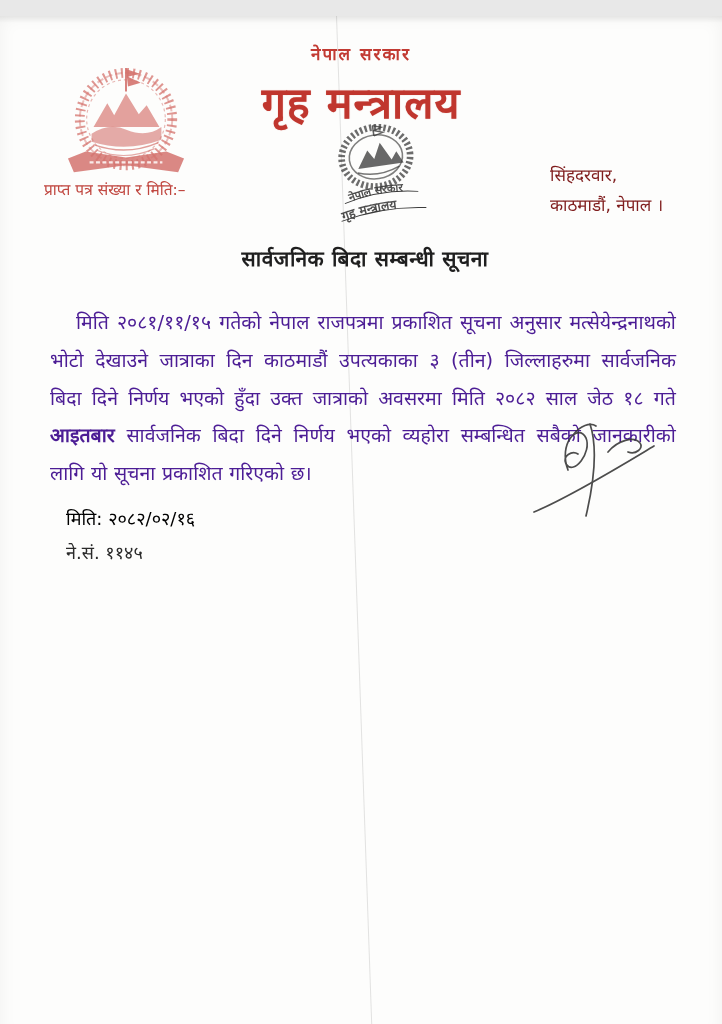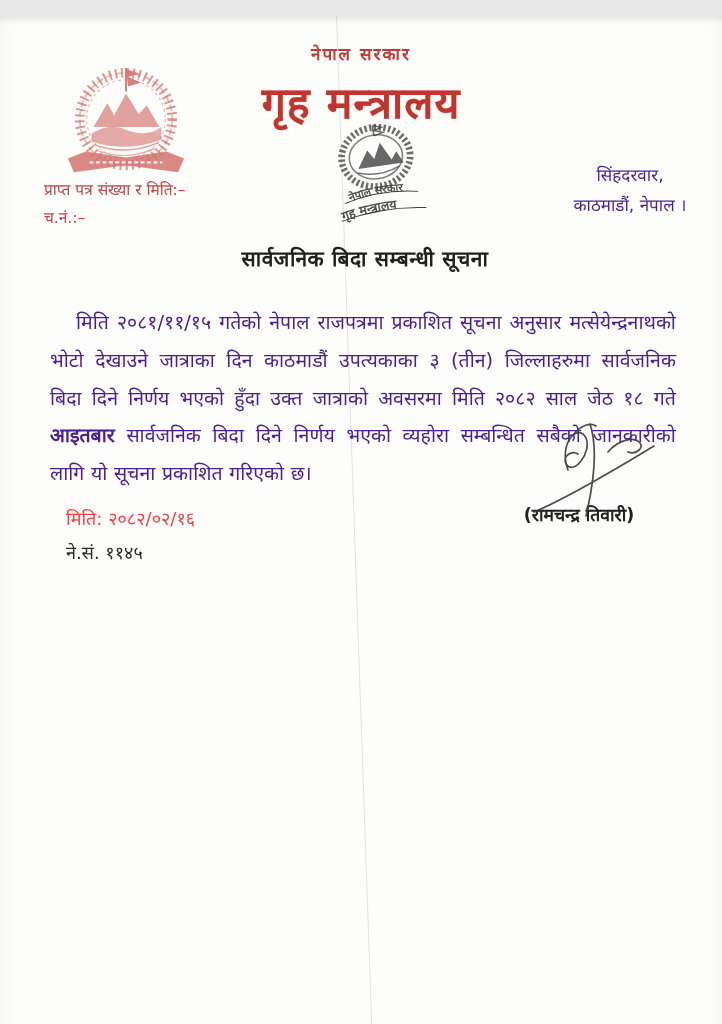--- a/index.html
+++ b/index.html
@@ -17,34 +17,34 @@
   .crease{position:absolute;left:336px;top:0;width:1px;height:104%;
     background:rgba(90,90,90,0.16);transform:rotate(-2deg);transform-origin:top center;}
   .gov-line{position:absolute;top:26px;left:0;right:0;text-align:center;
     font-size:17px;font-weight:600;letter-spacing:2px;color:#c23b33;}
   .ministry-line{position:absolute;top:56px;left:0;right:0;text-align:center;
     font-size:43px;font-weight:bold;color:#c0362e;letter-spacing:1px;
     text-shadow:0 0 1px rgba(194,59,51,0.4);}
   .emblem{position:absolute;left:52px;top:48px;width:148px;height:120px;}
   .stamp{position:absolute;left:316px;top:102px;width:124px;height:108px;
     opacity:0.88;filter:contrast(0.95);}
-  .address{position:absolute;right:12px;top:144px;width:160px;text-align:center;
-    font-size:17px;line-height:30px;color:#4c1d95;}
+  .address{position:absolute;right:12px;top:144px;width:160px;
+    font-size:17px;line-height:30px;color:#7f1d1d;}
   .meta{position:absolute;left:44px;top:160px;font-size:15.5px;line-height:28px;color:#c0463f;}
   .subject{position:absolute;top:228px;left:0;right:0;text-align:center;
     font-size:21px;font-weight:600;color:#1f1f1f;letter-spacing:0.5px;padding-left:8px;}
   .body-block{position:absolute;left:50px;top:292px;width:626px;color:#4c1d95;
     font-size:19.5px;text-align:right;}
   .body-line{display:flex;justify-content:space-between;flex-wrap:nowrap;
     height:37.8px;align-items:baseline;white-space:pre;}
   .body-line.first{padding-left:26px;}
   .body-line.last{justify-content:flex-start;gap:0.34em;}
   .word{display:inline-block;}
   .word.bold{font-weight:bold;}
-  .footer-date{position:absolute;left:66px;top:490px;font-size:18px;color:#ef4444;}
+  .footer-date{position:absolute;left:66px;top:490px;font-size:18px;color:#000000;}
   .footer-ref{position:absolute;left:66px;top:524px;font-size:18px;color:#2a2a2a;}
   .sig-name{position:absolute;left:495px;top:486px;width:168px;text-align:center;
     font-size:17.5px;font-weight:600;color:#222;}
   .sig-title{position:absolute;left:495px;top:518px;width:168px;text-align:center;
     font-size:17px;color:#222;}
   .signature{position:absolute;left:528px;top:394px;width:138px;height:118px;z-index:5;}
 </style>
 </head>
 <body>
 
@@ -89,37 +89,35 @@
     </text>
   </svg>
 
   <div class="address">
     <div>सिंहदरवार,</div>
     <div>काठमाडौं, नेपाल ।</div>
   </div>
 
   <div class="meta">
     <div>प्राप्त पत्र संख्या र मिति:–</div>
-    <div>च.नं.:–</div>
   </div>
 
   <div class="subject">सार्वजनिक बिदा सम्बन्धी सूचना</div>
 
   <div class="body-block" id="body-block">
       <div class="body-line first"><span class="word">मिति</span><span class="word">२०८१/११/१५</span><span class="word">गतेको</span><span class="word">नेपाल</span><span class="word">राजपत्रमा</span><span class="word">प्रकाशित</span><span class="word">सूचना</span><span class="word">अनुसार</span><span class="word">मत्सेयेन्द्रनाथको</span></div>
       <div class="body-line"><span class="word">भोटो</span><span class="word">देखाउने</span><span class="word">जात्राका</span><span class="word">दिन</span><span class="word">काठमाडौं</span><span class="word">उपत्यकाका</span><span class="word">३</span><span class="word">(तीन)</span><span class="word">जिल्लाहरुमा</span><span class="word">सार्वजनिक</span></div>
       <div class="body-line"><span class="word">बिदा</span><span class="word">दिने</span><span class="word">निर्णय</span><span class="word">भएको</span><span class="word">हुँदा</span><span class="word">उक्त</span><span class="word">जात्राको</span><span class="word">अवसरमा</span><span class="word">मिति</span><span class="word">२०८२</span><span class="word">साल</span><span class="word">जेठ</span><span class="word">१८</span><span class="word">गते</span></div>
       <div class="body-line"><span class="word bold">आइतबार</span><span class="word">सार्वजनिक</span><span class="word">बिदा</span><span class="word">दिने</span><span class="word">निर्णय</span><span class="word">भएको</span><span class="word">व्यहोरा</span><span class="word">सम्बन्धित</span><span class="word">सबैको</span><span class="word">जानकारीको</span></div>
       <div class="body-line last"><span class="word">लागि</span><span class="word">यो</span><span class="word">सूचना</span><span class="word">प्रकाशित</span><span class="word">गरिएको</span><span class="word">छ।</span></div>
     </div>
 
   <div class="footer-date">मिति: २०८२/०२/१६</div>
   <div class="footer-ref">ने.सं. ११४५</div>
 
-  <div class="sig-name">(रामचन्द्र तिवारी)</div>
 
   <svg class="signature" viewBox="0 0 138 118">
     <g fill="none" stroke="#3a3a3a" stroke-width="1.7" stroke-linecap="round" opacity="0.9">
       <path d="M40,60 C30,34 50,12 58,28 C64,42 46,66 38,54 C34,46 44,40 50,44"></path>
       <path d="M62,14 C70,38 66,72 58,106"></path>
       <path d="M6,102 C44,86 96,54 126,36"></path>
       <path d="M80,42 C90,30 106,26 112,33 C116,38 108,45 100,42"></path>
       <path d="M46,24 C52,16 62,12 68,16"></path>
     </g>
   </svg>

